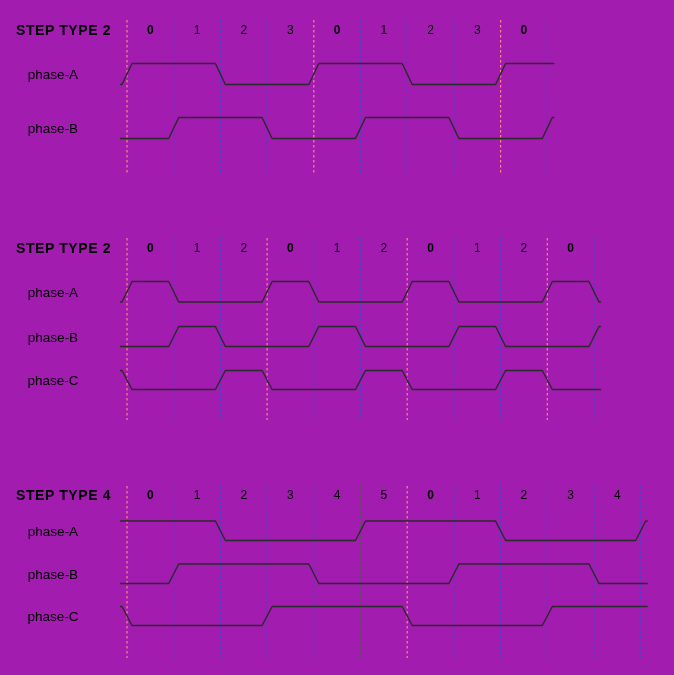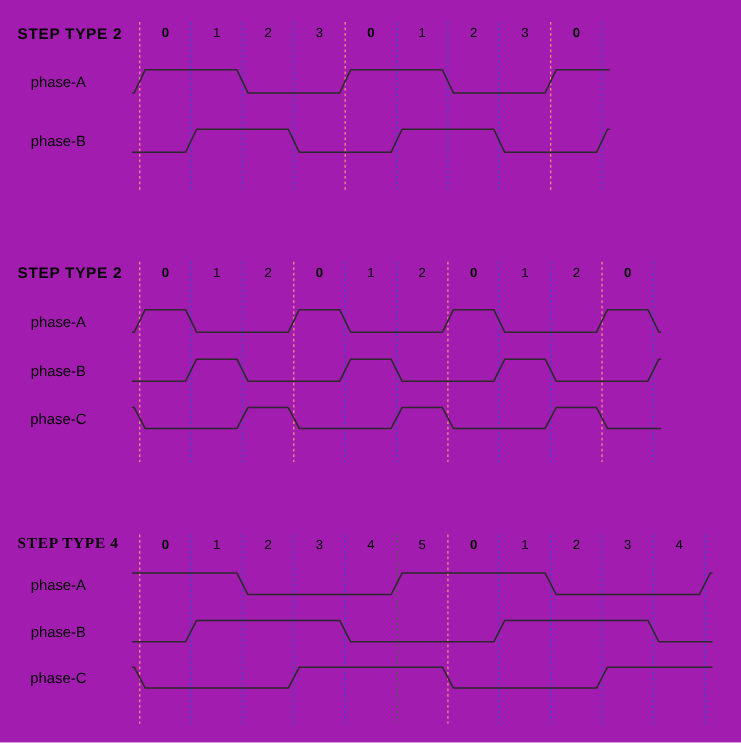--- a/index.html
+++ b/index.html
@@ -90,21 +90,21 @@
         <line x1="547.3" y1="486" x2="547.3" y2="658" stroke="#4545cc" stroke-width="1.2" stroke-dasharray="2.5,2.5"></line>
         <line x1="594" y1="486" x2="594" y2="658" stroke="#4545cc" stroke-width="1.2" stroke-dasharray="2.5,2.5"></line>
         <line x1="640.7" y1="486" x2="640.7" y2="658" stroke="#4545cc" stroke-width="1.2" stroke-dasharray="2.5,2.5"></line>
         <polyline points="120.5,521.0 215.4,521.0 225.4,540.5 355.5,540.5 365.5,521.0 495.6,521.0 505.6,540.5 635.7,540.5 645.7,521.0 647.2,521.0" fill="none" stroke="#2a2a2a" stroke-width="1.4" stroke-linejoin="round" stroke-linecap="round"></polyline>
         <polyline points="120.5,583.5 168.7,583.5 178.7,564.0 308.8,564.0 318.8,583.5 448.9,583.5 458.9,564.0 589.0,564.0 599.0,583.5 647.2,583.5" fill="none" stroke="#2a2a2a" stroke-width="1.4" stroke-linejoin="round" stroke-linecap="round"></polyline>
         <polyline points="120.5,606.5 122.0,606.5 132.0,625.5 262.1,625.5 272.1,606.5 402.2,606.5 412.2,625.5 542.3,625.5 552.3,606.5 647.2,606.5" fill="none" stroke="#2a2a2a" stroke-width="1.4" stroke-linejoin="round" stroke-linecap="round"></polyline>
       </g>
     </svg>
   <div class="section-title" style="left: 16px; top: 22px;">STEP TYPE 2</div>
   <div class="section-title" style="left: 16px; top: 240px;">STEP TYPE 2</div>
-  <div class="section-title" style="left: 16px; top: 487px; font-family: Liberation Serif, serif;">STEP TYPE 4</div>
+  <div class="section-title" style="left: 16px; top: 487px;">STEP TYPE 4</div>
 <div class="phase-label" style="top: 67px;">phase-A</div>
     <div class="phase-label" style="top: 121px;">phase-B</div>
     <div class="step-num bold" style="left: 150.35px; top: 23px;">0</div>
     <div class="step-num" style="left: 197.05px; top: 23px;">1</div>
     <div class="step-num" style="left: 243.75px; top: 23px;">2</div>
     <div class="step-num" style="left: 290.45px; top: 23px;">3</div>
     <div class="step-num bold" style="left: 337.15px; top: 23px;">0</div>
     <div class="step-num" style="left: 383.85px; top: 23px;">1</div>
     <div class="step-num" style="left: 430.55px; top: 23px;">2</div>
     <div class="step-num" style="left: 477.25px; top: 23px;">3</div>

